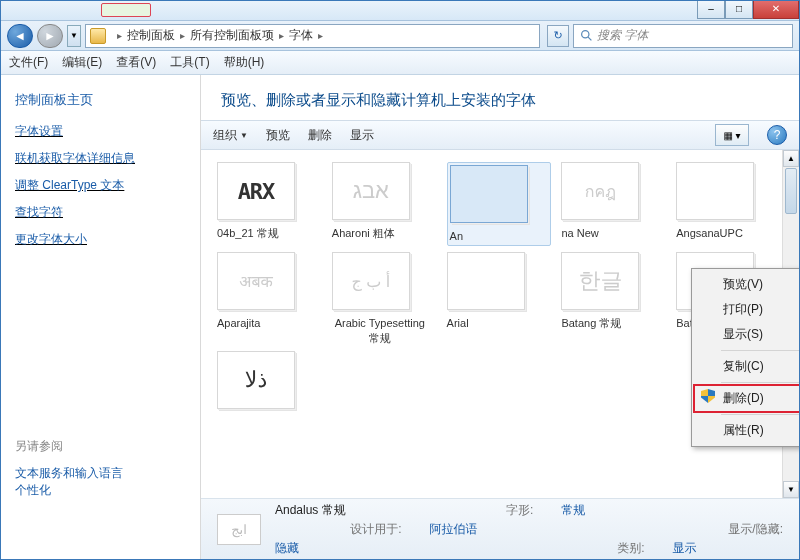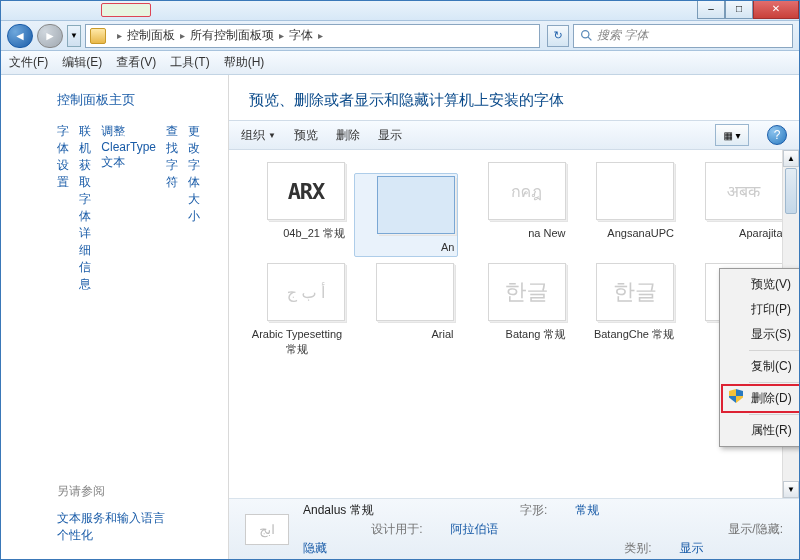--- a/index.html
+++ b/index.html
@@ -24,43 +24,43 @@
 .addr-refresh { width:22px;height:22px;background:linear-gradient(#f5f9fd,#d4e5f3);border:1px solid #8aa6c1;font-size:11px;color:#1a5ca8;display:flex;align-items:center;justify-content:center;cursor:pointer;margin-left:3px; }
 .searchbox { width:220px; height:24px; background:#fff; border:1px solid #8aa6c1; display:flex; align-items:center; padding:0 6px; font-size:12px; color:#888; font-style:italic; }
 .searchbox svg { margin-right:4px; }
 
 
 .menubar { height:24px; background:linear-gradient(#f7fbff,#e5eef7); border-bottom:1px solid #c2d4e4; display:flex; align-items:center; padding:8px 8px; font-size:12px; gap:14px; }
 .menuitem { cursor:pointer; color:#333; }
 
 
 .main { display:flex; height:calc(560px - 20px - 30px - 24px - 1px); }
-.sidebar { width:200px; background:#fff; border-right:1px solid #d9d9d9; padding:16px 28px; font-size:12px;margin-left:28px; }
+.sidebar { width:200px; background:#fff; border-right:1px solid #d9d9d9; padding:16px 14px; font-size:12px; }
 .sidebar-title { color:#1a5ca8; font-size:13px; cursor:pointer; }
-.sidebar-links { margin-top:14px; display:flex; gap:10px; }
+.sidebar-links { margin-top:14px; display:flex; flex-direction:column; gap:10px;text-decoration:underline; }
 .sidebar-link { color:#1a5ca8; cursor:pointer; }
 .see-also { margin-top:190px; color:#888; }
 .see-also-links { margin-top:10px; display:flex; flex-direction:column; gap:0; }
 
 .content { flex:1; display:flex; flex-direction:column; position:relative; }
 .content-header { padding:16px 20px 10px; }
 .content-title { color:#0a4a8a; font-size:15px; }
 .toolbar { height:30px; background:linear-gradient(#f7fbff,#e5eef7); border-top:1px solid #d0dce8; border-bottom:1px solid #d0dce8; display:flex; align-items:center; padding:0 12px; font-size:12px; gap:18px; }
 .toolbar-item { color:#333; cursor:pointer; display:flex; align-items:center; gap:3px; }
 .toolbar-spacer { flex:1; }
 .view-btn { width:34px;height:22px;border:1px solid #9ab6cf;background:linear-gradient(#fdfdfd,#e0ecf5);display:flex;align-items:center;justify-content:center;font-size:10px;cursor:pointer; }
 .help-btn { width:20px;height:20px;border-radius:10px;background:radial-gradient(circle at 30% 30%,#8cc3ee,#2a7ac0);color:#fff;font-size:12px;display:flex;align-items:center;justify-content:center;cursor:pointer;border:1px solid #1a5ca8; }
 
 .grid { flex:1; padding:12px 16px; display:grid; grid-template-columns: repeat(5, 1fr); gap:6px 8px; overflow:hidden; position:relative; align-content:start; }
-.font-item { display:flex; flex-direction:column; align-items:flex-end; width:100px; cursor:pointer; }
+.font-item { display:flex; flex-direction:column; align-items:flex-start; width:100px; cursor:pointer; }
 .font-thumb { width:78px; height:58px; background:#fff; border:1px solid #d7d7d7; box-shadow:1px 1px 0 #eee,2px 2px 0 #e4e4e4; display:flex; align-items:center; justify-content:center; font-size:22px; color:#333; position:relative; overflow:hidden; }
 .font-thumb.faded { color:#ccc; }
 .font-thumb.small { font-size:16px; }
 .font-item.selected .font-thumb { background:#d8e8f7; border:1px solid #7aa7d4; }
-.font-item.selected { background:#e9f2fb; border:1px solid #aecde9; border-radius:2px; padding:2px; width:104px;margin-top:11px; }
+.font-item.selected { background:#e9f2fb; border:1px solid #aecde9; border-radius:2px; padding:2px; width:104px; }
 .font-label { font-size:11px; color:#333; text-align:center; margin-top:6px; line-height:1.3; max-width:96px; }
 
 
 .vscroll { position:absolute; right:0; top:0; bottom:0; width:17px; background:#f0f0f0; border-left:1px solid #ddd; }
 .vscroll .arrow { height:17px; background:linear-gradient(#fdfdfd,#e0e6ec); border:1px solid #c2cad2; font-size:8px; display:flex;align-items:center;justify-content:center; cursor:pointer; }
 .vscroll .thumb { position:absolute; top:18px; left:2px; right:2px; height:46px; background:linear-gradient(#e3ecf4,#c4d7e8); border:1px solid #9fb8ce; border-radius:2px; cursor:pointer; }
 .vscroll .arrow.down { position:absolute; bottom:0; left:0; right:0; }
 
 
 .details { height:62px; border-top:1px solid #d9e3ec; background:linear-gradient(#f4f8fc,#e6eef6); display:flex; align-items:center; padding:6px 16px; font-size:12px; gap:14px; }
@@ -153,20 +153,24 @@
       <span class="toolbar-item">显示</span>
       <span class="toolbar-spacer"></span>
       <div class="view-btn">▦ ▾</div>
       <div class="help-btn">?</div>
     </div>
 
     <div class="grid" id="grid">
       <div class="font-item">
           <div class="font-thumb" style="font-family:monospace;font-weight:bold;letter-spacing:-1px">ARX</div>
           <div class="font-label">04b_21 常规</div>
+        </div>
+        <div class="font-item">
+          <div class="font-thumb faded">אבג</div>
+          <div class="font-label">Aharoni 粗体</div>
         </div>
         <div class="font-item selected">
           <div class="font-thumb"></div>
           <div class="font-label">An</div>
         </div>
         <div class="font-item">
           <div class="font-thumb faded small">กคฎ</div>
           <div class="font-label">na New</div>
         </div>
         <div class="font-item">

